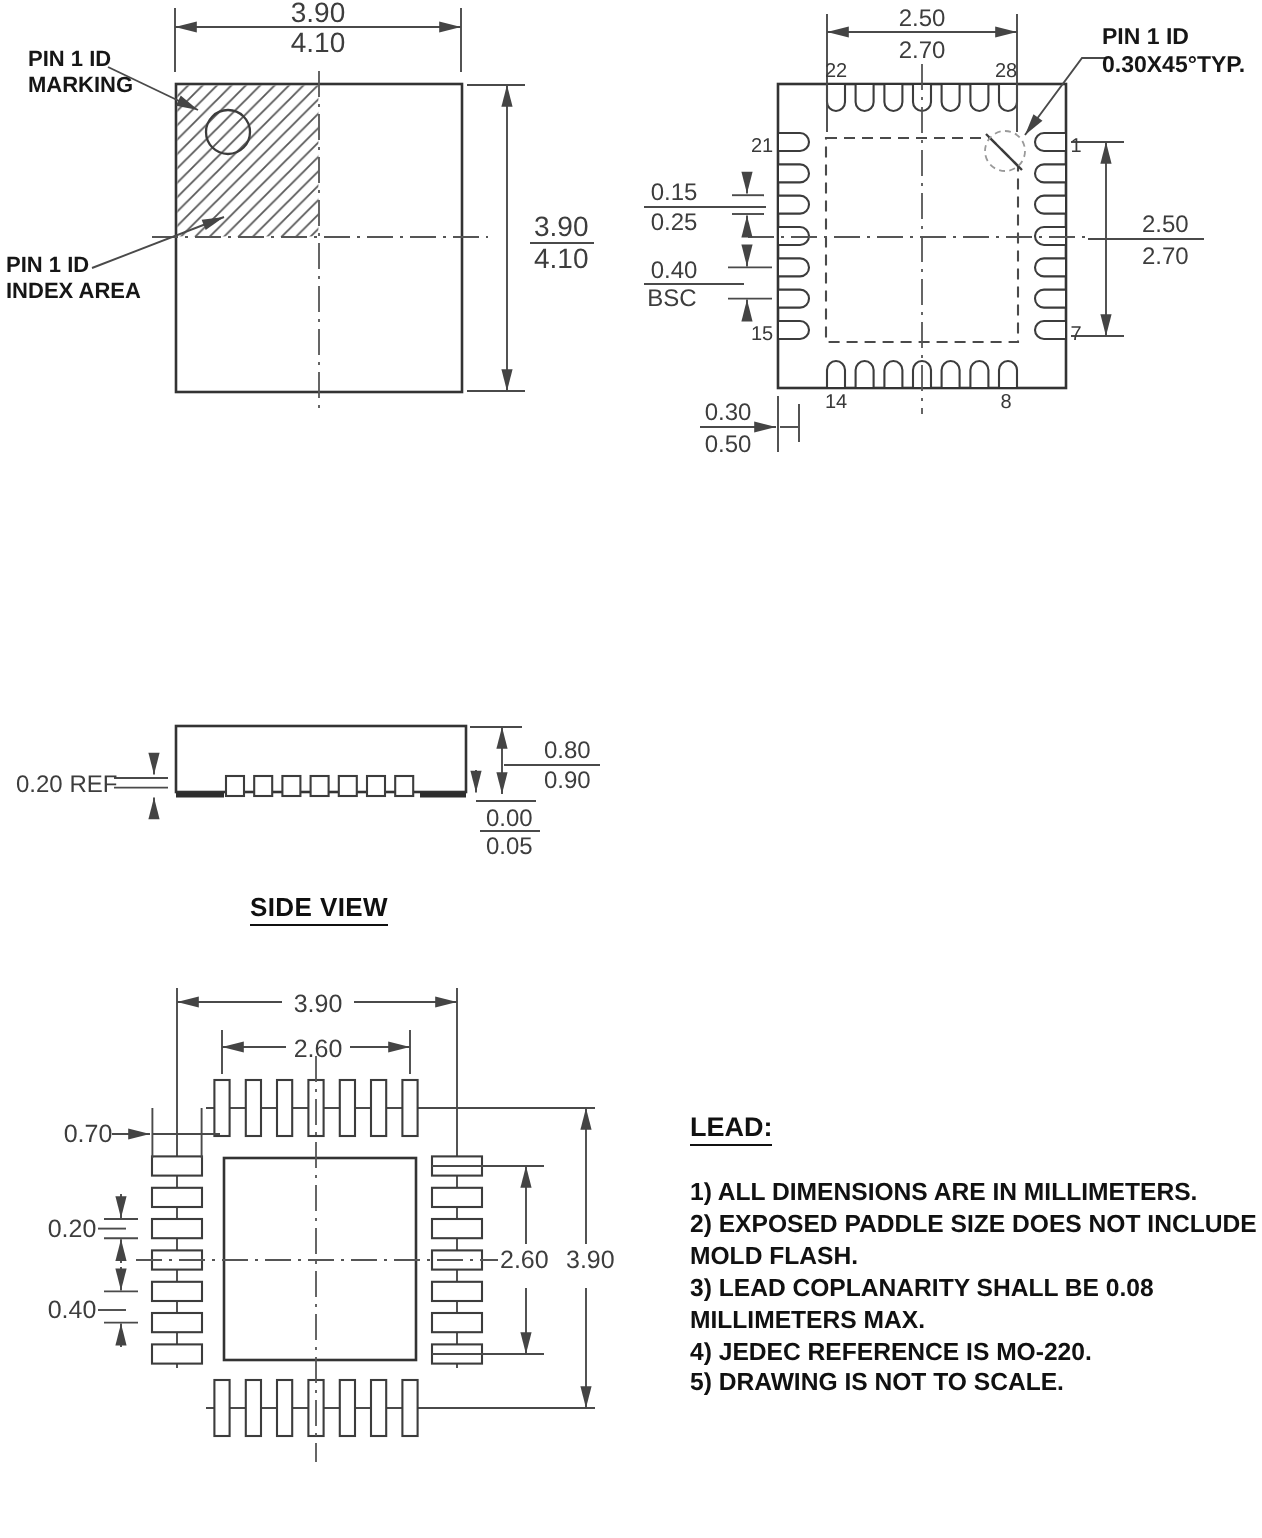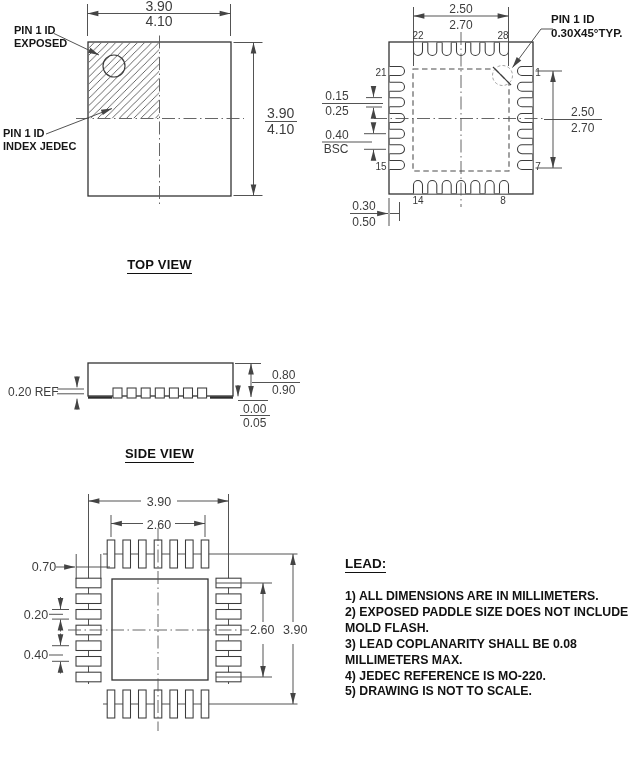--- a/index.html
+++ b/index.html
@@ -285,32 +285,31 @@
     <text class="dimmd" x="250" y="634">2.60</text>
 
     <line class="dl" x1="293" y1="554" x2="293" y2="622" marker-start="url(#as)"></line>
     <line class="dl" x1="293" y1="644" x2="293" y2="704" marker-end="url(#ae)"></line>
     <text class="dimmd" x="283" y="634">3.90</text>
   </g>
 </svg>
 
 <div class="lbl" style="left:14px;top:24px;">
   <div>PIN 1 ID</div>
-  <div>EXPOSED</div>
+  <div>MARKING</div>
 </div>
 <div class="lbl" style="left:3px;top:127px;">
   <div>PIN 1 ID</div>
-  <div>INDEX JEDEC</div>
+  <div>INDEX AREA</div>
 </div>
 <div class="lbl2" style="left:551px;top:12px;">
   <div>PIN 1 ID</div>
   <div>0.30X45°TYP.</div>
 </div>
 
-<div class="vtitle" style="left:88px;top:257px;width:143px;"><span>TOP VIEW</span></div>
 <div class="vtitle" style="left:88px;top:446px;width:143px;"><span>SIDE VIEW</span></div>
 
 <div class="notes" style="left:345px;top:556px;width:298px;">
   <div class="notes-heading"><span>LEAD:</span></div>
   <div class="notes-list">
     <div class="note-item">1) ALL DIMENSIONS ARE IN MILLIMETERS.</div>
     <div class="note-item">2) EXPOSED PADDLE SIZE DOES NOT INCLUDE MOLD FLASH.</div>
     <div class="note-item">3) LEAD COPLANARITY SHALL BE 0.08 MILLIMETERS MAX.</div>
     <div class="note-item">4) JEDEC REFERENCE IS MO-220.</div>
     <div class="note-item">5) DRAWING IS NOT TO SCALE.</div>

